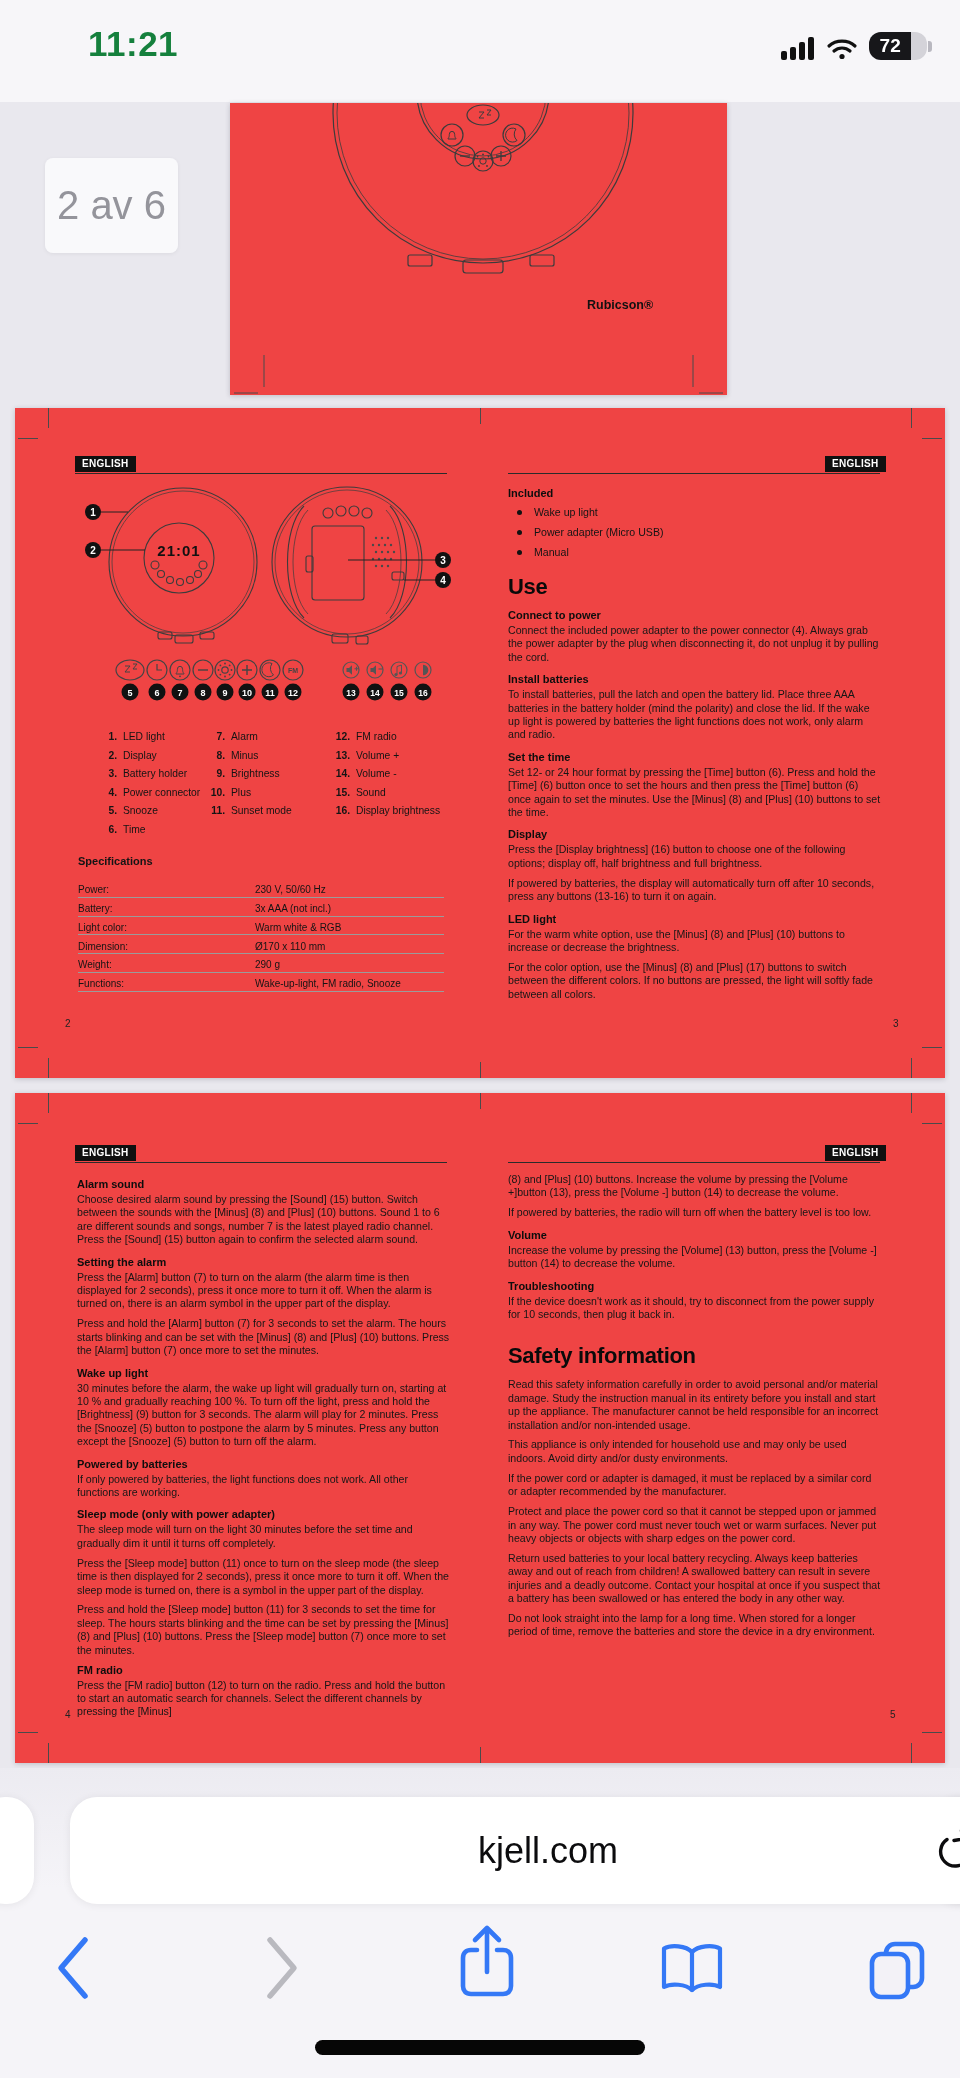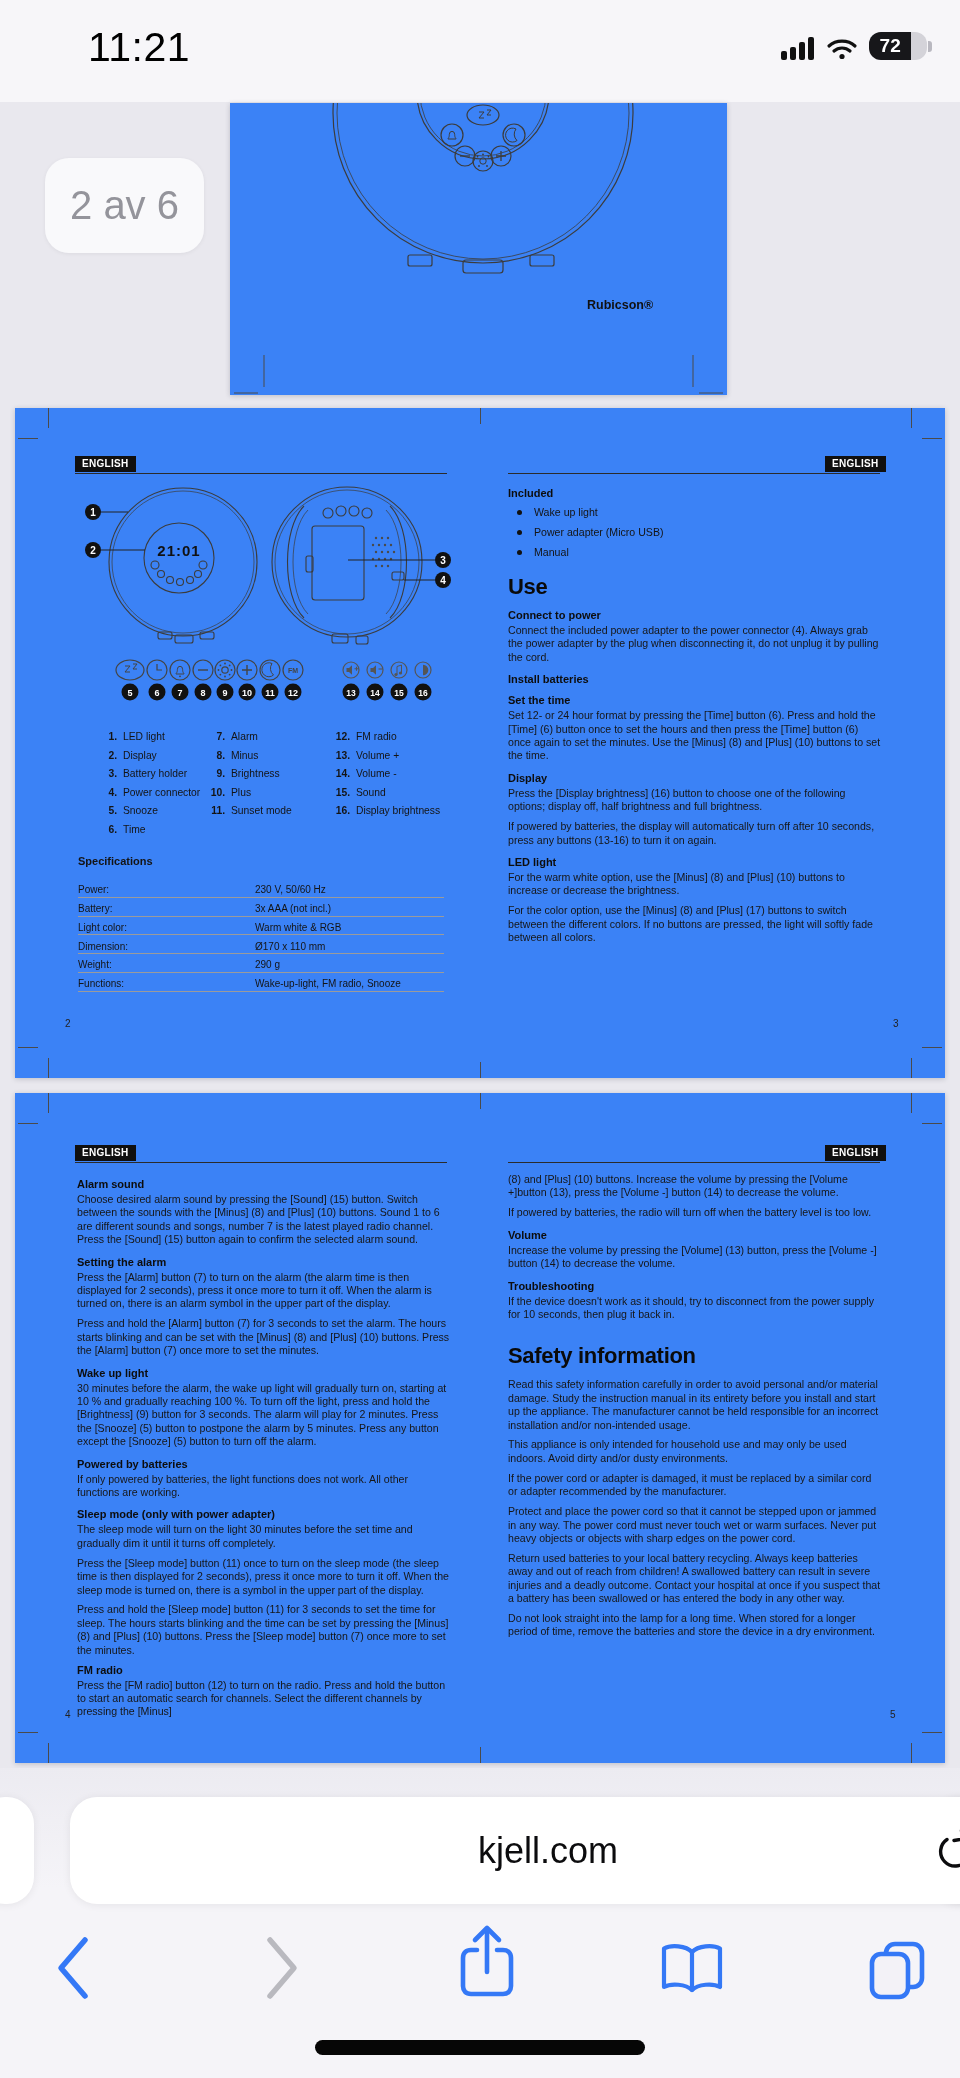--- a/index.html
+++ b/index.html
@@ -1,28 +1,28 @@
 <!DOCTYPE html>
 <html><head>
 <meta charset="utf-8">
 <style>
   html,body{margin:0;padding:0}
   body{width:960px;height:2078px;position:relative;overflow:hidden;
        font-family:"Liberation Sans","DejaVu Sans",sans-serif;background:#e9e8ee;color:#141414}
   .abs{position:absolute}
   
   .status-bg{left:0;top:0;width:960px;height:102px;background:#f7f6f9}
-  .time{left:88px;top:24px;font-size:41px;font-weight:400;color:#000000;letter-spacing:.5px}
+  .time{left:88px;top:24px;font-size:35px;font-weight:700;color:#15803d;letter-spacing:.5px}
   .sb-icons{right:28px;top:32px;display:flex;align-items:flex-end;gap:11px}
   .batt{width:58px;height:28px;border-radius:12px;background:#d4d3d9;overflow:hidden;position:relative}
   .batt-fill{position:absolute;left:0;top:0;bottom:0;width:73%;background:#17171a;color:#fff;
              font-size:19px;font-weight:700;display:flex;align-items:center;justify-content:center}
   .batt-nub{width:4px;height:11px;background:#b9b8c0;border-radius:0 3px 3px 0;margin-bottom:8px;margin-left:-8px}
   
-  .sheet{background:#3b82f6;box-shadow:0 1px 5px rgba(40,40,60,.22);position:absolute}
+  .sheet{background:#ef4444;box-shadow:0 1px 5px rgba(40,40,60,.22);position:absolute}
   .cm{position:absolute;background:#4a4a4a}
   .lang{position:absolute;background:#101010;color:#fff;font-size:10px;font-weight:700;
         letter-spacing:.3px;padding:2px 7px 3px}
   .rule{position:absolute;height:1px;background:#2b2b2b}
   .pageno{position:absolute;font-size:10px;color:#222}
   .h4{font-size:11px;font-weight:700;margin:9px 0 3px;color:#0d0d0d}
   .p{font-size:10.6px;line-height:13.4px;margin:0 0 6.5px;color:#161616}
   .bigh{font-size:22px;font-weight:700;margin:12px 0 9px;letter-spacing:-.3px;color:#0a0a0a}
   .col{position:absolute;width:374px}
   ul.inc{list-style:none;margin:2px 0 2px;padding:0}
@@ -42,21 +42,21 @@
   .chrome{left:0;top:1768px;width:960px;height:310px;background:linear-gradient(#ecebf1,#f5f4f8 120px)}
   .pill{position:absolute;background:#fff;border-radius:27px;box-shadow:0 1px 8px rgba(0,0,0,.07)}
   .url-pill{left:70px;top:1797px;width:956px;height:107px;display:flex;align-items:center;justify-content:center}
   .url-text{font-size:36px;color:#0c0c0e;font-weight:400}
   .sliver-l{left:-22px;top:1797px;width:56px;height:107px}
   .sliver-r{left:933px;top:1797px;width:56px;height:107px}
   .reload{position:absolute;right:50px;top:31px;width:44px;height:44px}
   .tb-btn{position:absolute;width:80px;height:90px;display:flex;align-items:center;justify-content:center}
   .homebar{position:absolute;left:315px;top:2040px;width:330px;height:15px;border-radius:8px;background:#060606}
   
-  .pgind{position:absolute;left:45px;top:158px;width:159px;height:95px;border-radius:24px;
+  .pgind{position:absolute;left:45px;top:158px;width:133px;height:95px;border-radius:8px;
          background:rgba(250,250,252,.92);box-shadow:0 1px 4px rgba(0,0,0,.06);
          display:flex;align-items:center;justify-content:center;font-size:40px;color:#94949b}
   .brand{position:absolute;left:357px;top:195px;font-size:12.5px;font-weight:700;color:#111}
   svg{display:block}
   text{font-family:"Liberation Sans","DejaVu Sans",sans-serif}
 </style>
 </head>
 <body>
 
 <div class="abs status-bg"></div>
@@ -401,20 +401,21 @@
     <div class="h4">Included</div>
     <ul class="inc">
       <li>Wake up light</li>
       <li>Power adapter (Micro USB)</li>
       <li>Manual</li>
     </ul>
     <div class="bigh">Use</div>
     <div class="h4">Connect to power</div>
     <p class="p">Connect the included power adapter to the power connector (4). Always grab the power adapter by the plug when disconnecting it, do not unplug it by pulling the cord.</p>
     <div class="h4">Install batteries</div>
+    <p class="p">To install batteries, pull the latch and open the battery lid. Place three AAA batteries in the battery holder (mind the polarity) and close the lid. If the wake up light is powered by batteries the light functions does not work, only alarm and radio.</p>
     <div class="h4">Set the time</div>
     <p class="p">Set 12- or 24 hour format by pressing the [Time] button (6). Press and hold the [Time] (6) button once to set the hours and then press the [Time] button (6) once again to set the minutes. Use the [Minus] (8) and [Plus] (10) buttons to set the time.</p>
     <div class="h4">Display</div>
     <p class="p">Press the [Display brightness] (16) button to choose one of the following options; display off, half brightness and full brightness.</p>
     <p class="p">If powered by batteries, the display will automatically turn off after 10 seconds, press any buttons (13-16) to turn it on again.</p>
     <div class="h4">LED light</div>
     <p class="p">For the warm white option, use the [Minus] (8) and [Plus] (10) buttons to increase or decrease the brightness.</p>
     <p class="p">For the color option, use the [Minus] (8) and [Plus] (17) buttons to switch between the different colors. If no buttons are pressed, the light will softly fade between all colors.</p>
   </div>
   <div class="pageno" style="left:878px;top:610px">3</div>

